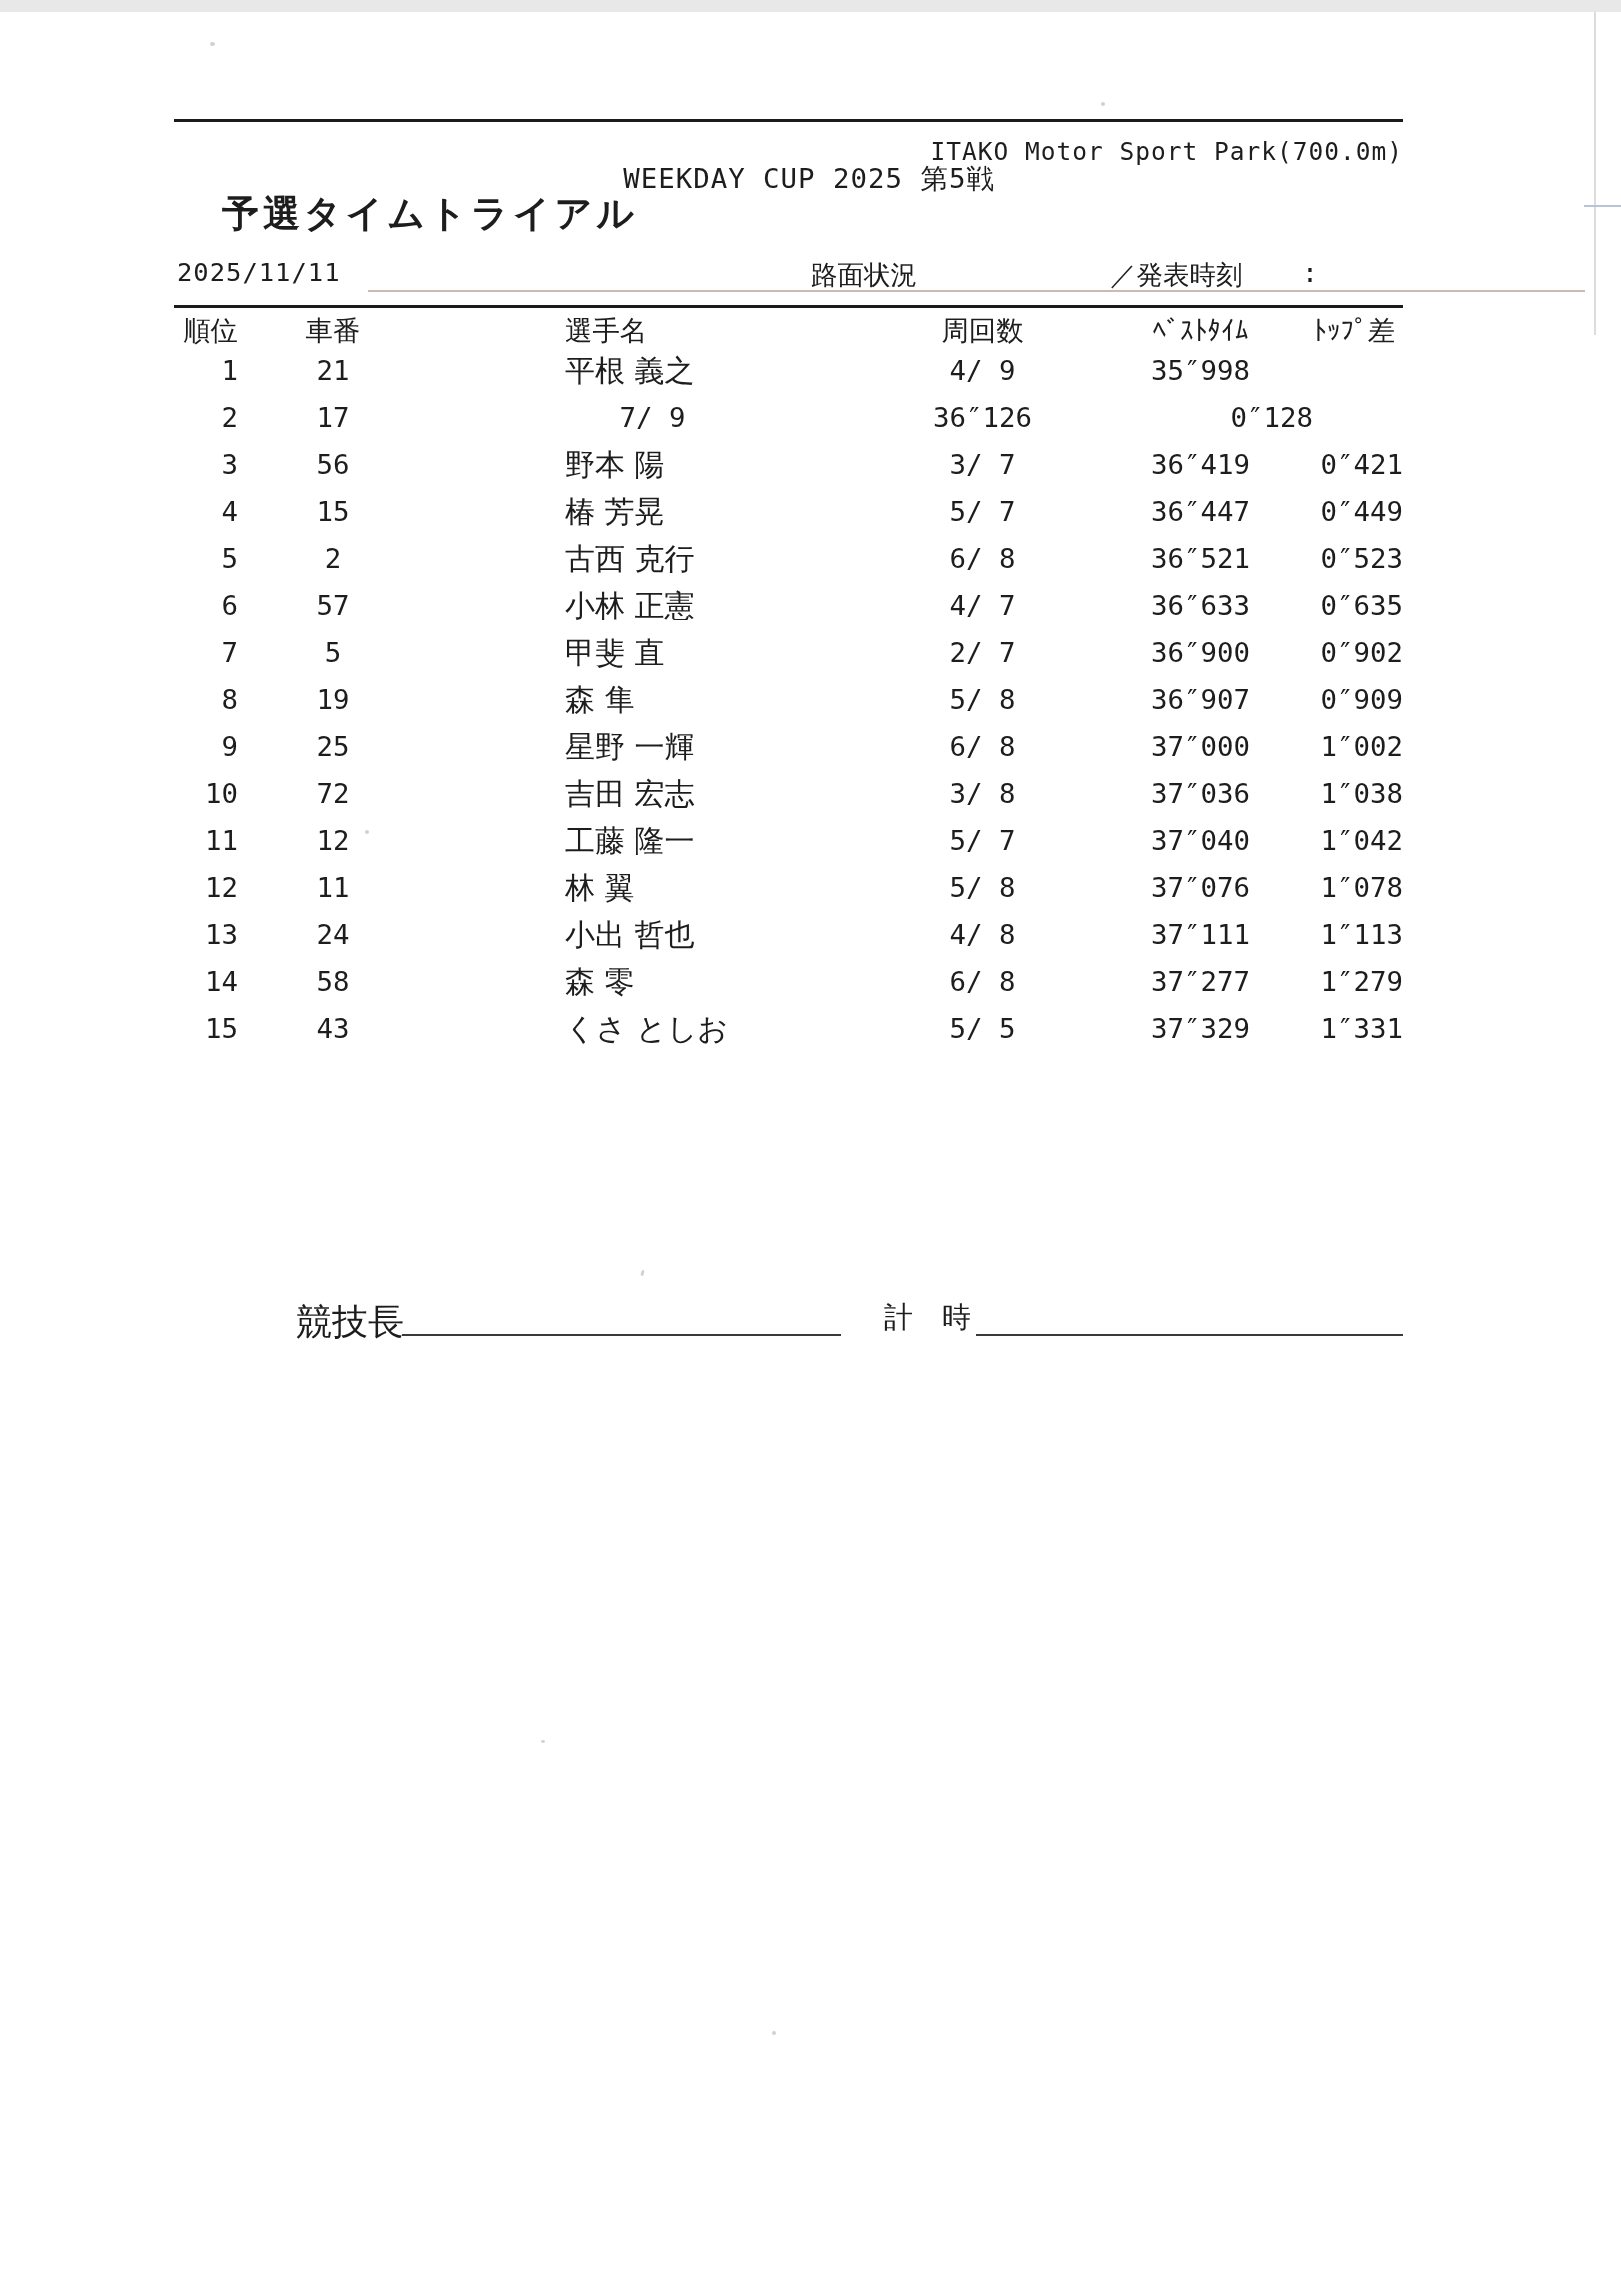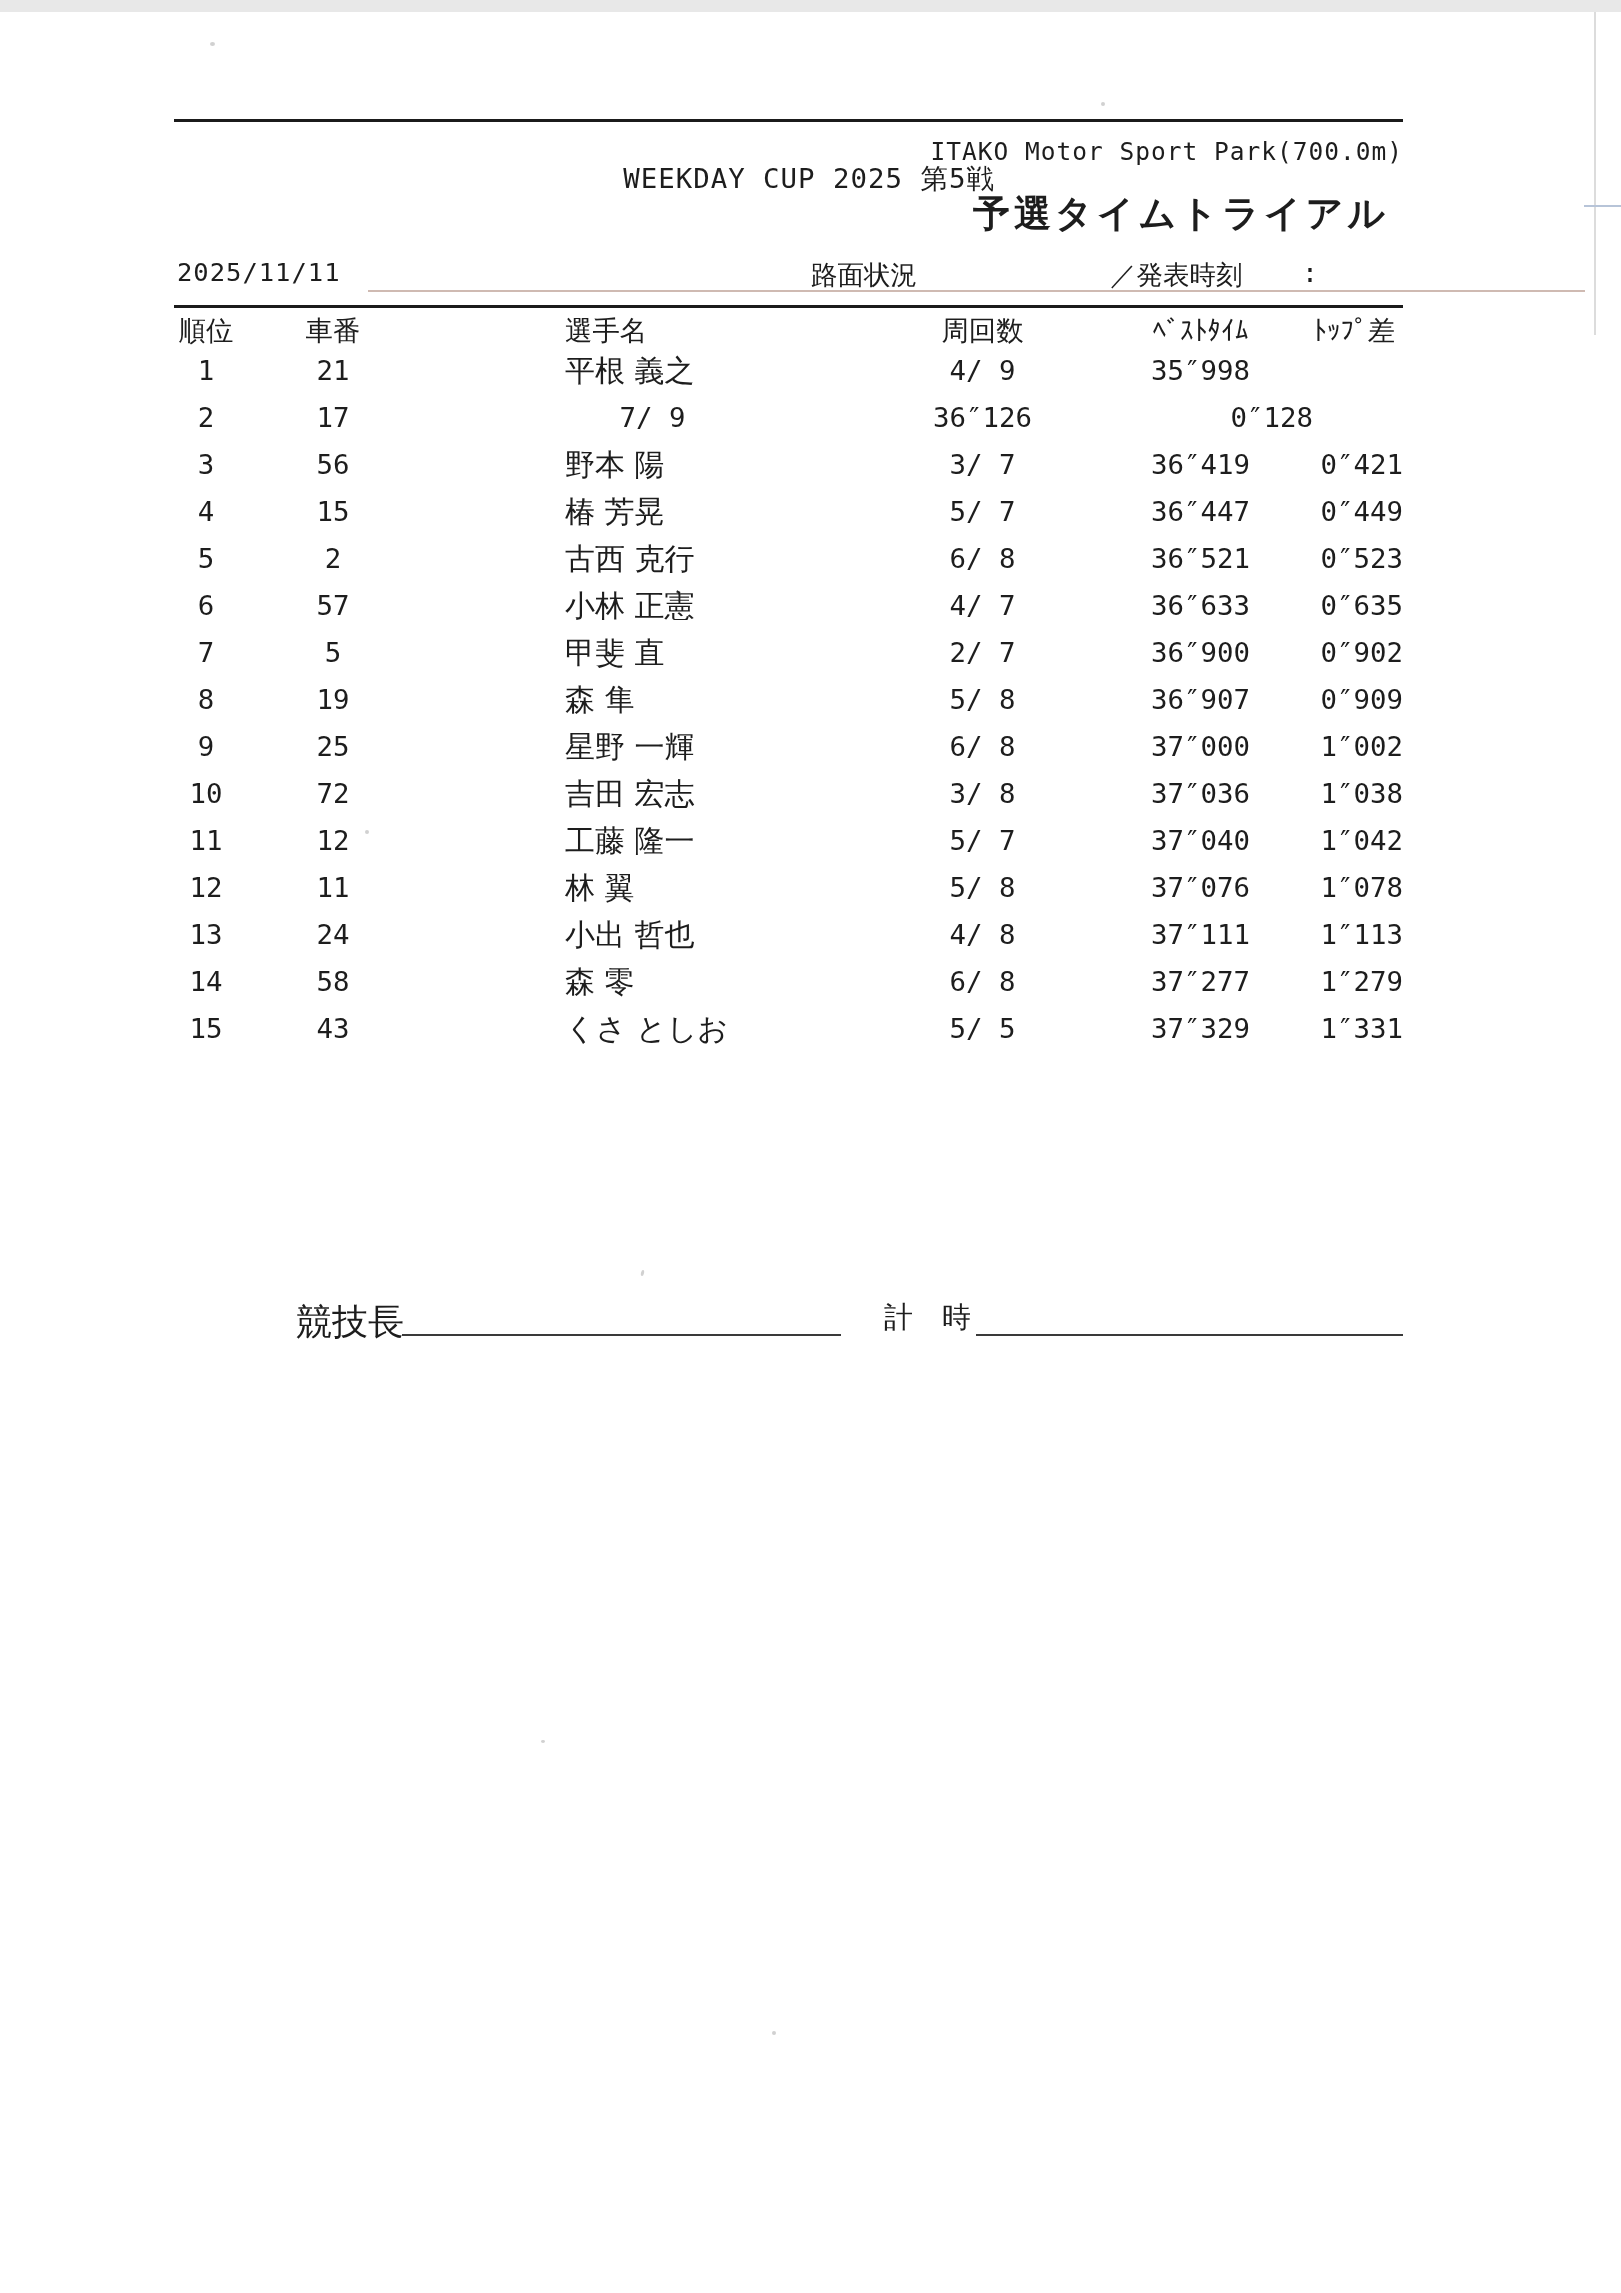--- a/index.html
+++ b/index.html
@@ -19,33 +19,33 @@
   
   .rule-top     { left:174px; top:107px;  width:1229px; height:2.9px; background:#1b1b1b; }
   .rule-table   { left:174px; top:293px;  width:1229px; height:2.9px; background:#1b1b1b; }
   .fill-line    { left:368px; top:278px;  width:1217px; height:2px; background:#cfbab2; }
   .sig-line-1   { left:402px; top:1322px; width:439px;  height:2px; background:#3a3a3a; }
   .sig-line-2   { left:976px; top:1322px; width:427px;  height:2px; background:#3a3a3a; }
 
   
   .venue        { left:174px; top:125px; width:1229px; text-align:right; font-size:24.5px; letter-spacing:1px; }
   .series-title { left:174px; top:149px; width:1229px; text-align:center; font-size:27.4px; letter-spacing:1px; padding-left:41px; box-sizing:border-box; }
-  .event-title  { left:160px; top:177px; width:1229px; text-align:right; font-size:37px; font-weight:bold; letter-spacing:3.9px; padding-left:41px; box-sizing:border-box; }
+  .event-title  { left:181px; top:177px; width:1229px; text-align:left; font-size:37px; font-weight:bold; letter-spacing:3.9px; padding-left:41px; box-sizing:border-box; }
   .date-text    { left:177px;  top:245px; font-size:25.5px; letter-spacing:1px; }
   .road-label   { left:811px;  top:245px; font-size:26.5px; }
   .announce-label { left:1110px; top:245px; font-size:26.5px; }
   .announce-colon { left:1302px; top:245px; font-size:26.5px; }
 
   
   .tgrid { display:grid; grid-template-columns:64px 190px 449px 211px 225px 1fr; }
   .thead { left:174px; top:297px; width:1229px; height:43px; line-height:43px; font-size:27.4px; }
   .tbody { left:174px; top:335px; width:1229px; }
   .trow  { height:47px; line-height:47px; }
   .cell  { white-space:pre; overflow:visible; }
-  .c1 { text-align:center; }
+  .c1 { text-align:right; }
   .c2 { text-align:center; }
   .c3 { text-align:left; padding-left:137px; font-size:30px; }
   .c4 { text-align:center; }
   .c5 { text-align:center; }
   .c6 { text-align:right; }
   .thead .c3 { font-size:27.4px; }
   .thead .c6 { padding-right:11.8px; }
   .num { font-family:"DejaVu Sans Mono", monospace; font-size:27.4px; }
 
   

